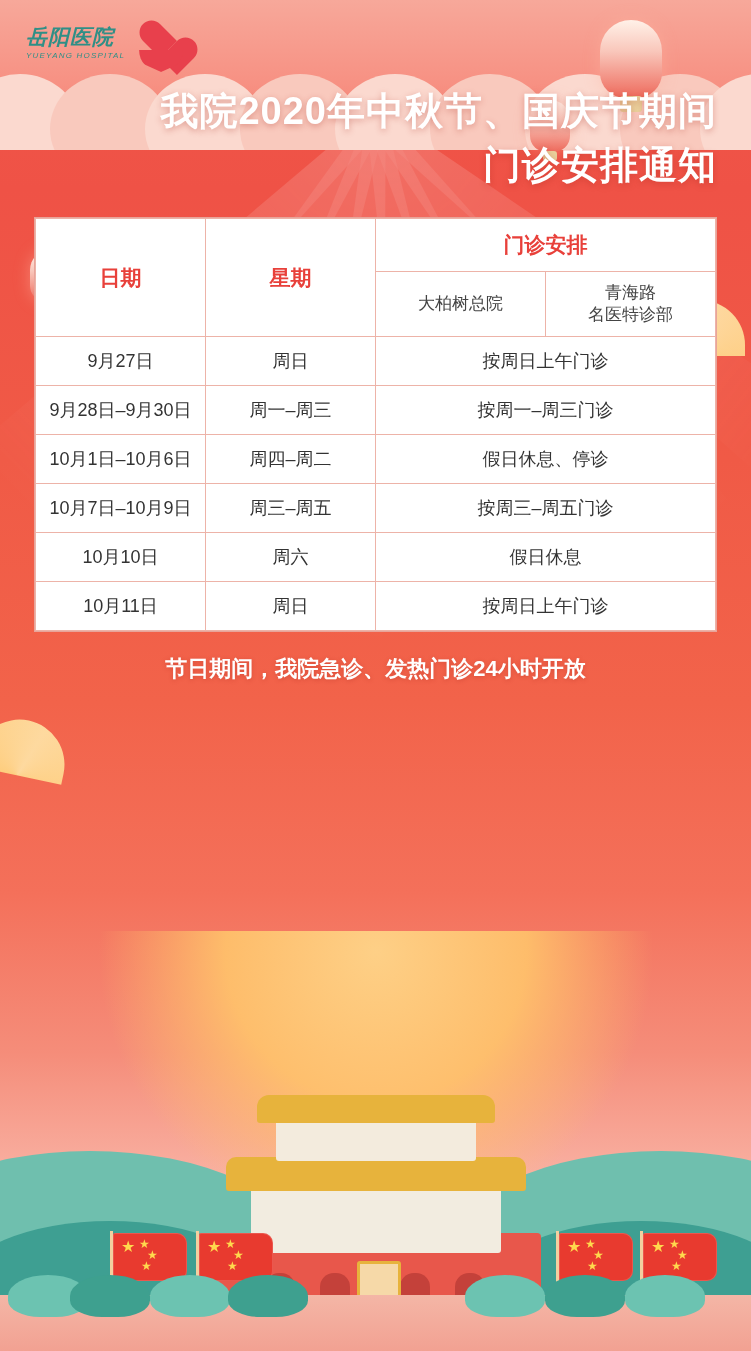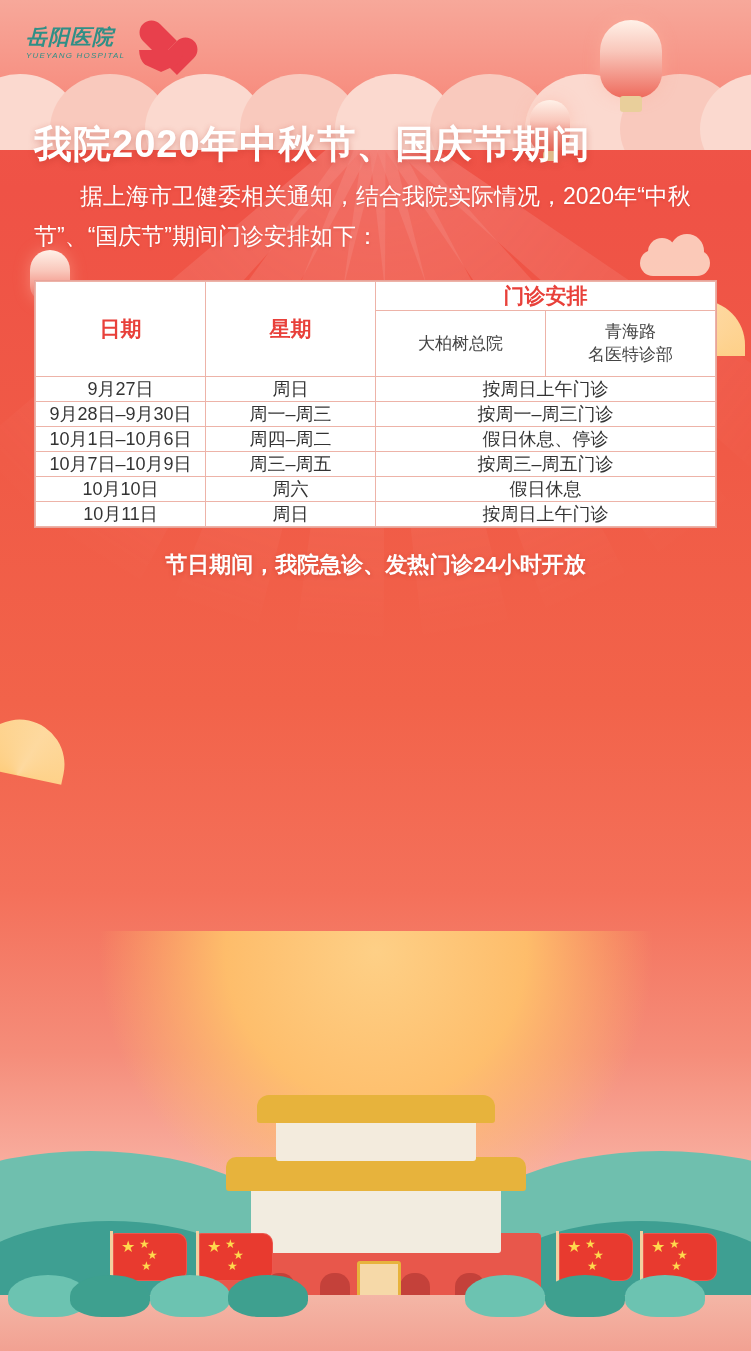--- a/index.html
+++ b/index.html
@@ -209,22 +209,22 @@
   }
 
   
   .content {
     position: relative;
     z-index: 10;
     padding: 0 34px;
   }
   .title {
     margin: 0;
-    padding-top: 118px;
-    text-align: left;
+    padding-top: 85px;
+    text-align: right;
     color: #fff;
     font-size: 38px;
     font-weight: bold;
     line-height: 1.42;
     letter-spacing: 1px;
     text-shadow: 0 2px 6px rgba(170,40,30,.35);
   }
   .title .line2 { display: block; }
 
   .para {
@@ -246,21 +246,21 @@
     width: 100%;
     border-collapse: collapse;
     background: #fff;
     table-layout: fixed;
   }
   th, td {
     border: 1px solid #edb3a8;
     text-align: center;
     color: #333;
     font-size: 18px;
-    padding: 0 2px;
+    padding: 12px 2px;
   }
   th.head-red, .red-txt {
     color: #e8403a;
     font-size: 21px;
     font-weight: bold;
   }
   th.sub {
     font-weight: normal;
     color: #444;
     font-size: 17px;
@@ -323,23 +323,23 @@
     <div class="logo-mark">
       <div class="heart"></div>
       <div class="ribbon"></div>
     </div>
   </div>
 
   <div class="content">
 
     <h1 class="title">
       <span>我院2020年中秋节、国庆节期间</span>
+      <span class="line2">门诊安排通知</span>
     </h1>
 
-    <p class="para indent">据上海市卫健委相关通知，结合我院实际情况，2020年“中秋节”、“国庆节”期间门诊安排如下：</p>
 
     <div class="table-wrap">
       <table>
         <thead>
           <tr>
             <th class="head-red" rowspan="2">日期</th>
             <th class="head-red" rowspan="2">星期</th>
             <th class="head-red" colspan="2">门诊安排</th>
           </tr>
           <tr>

